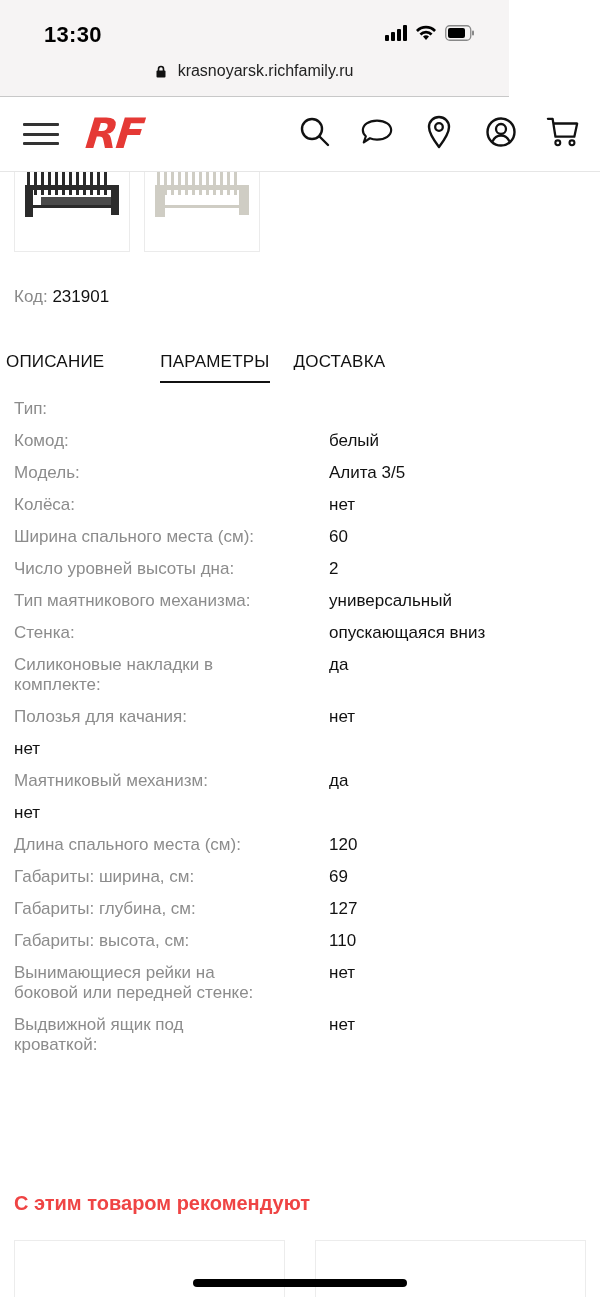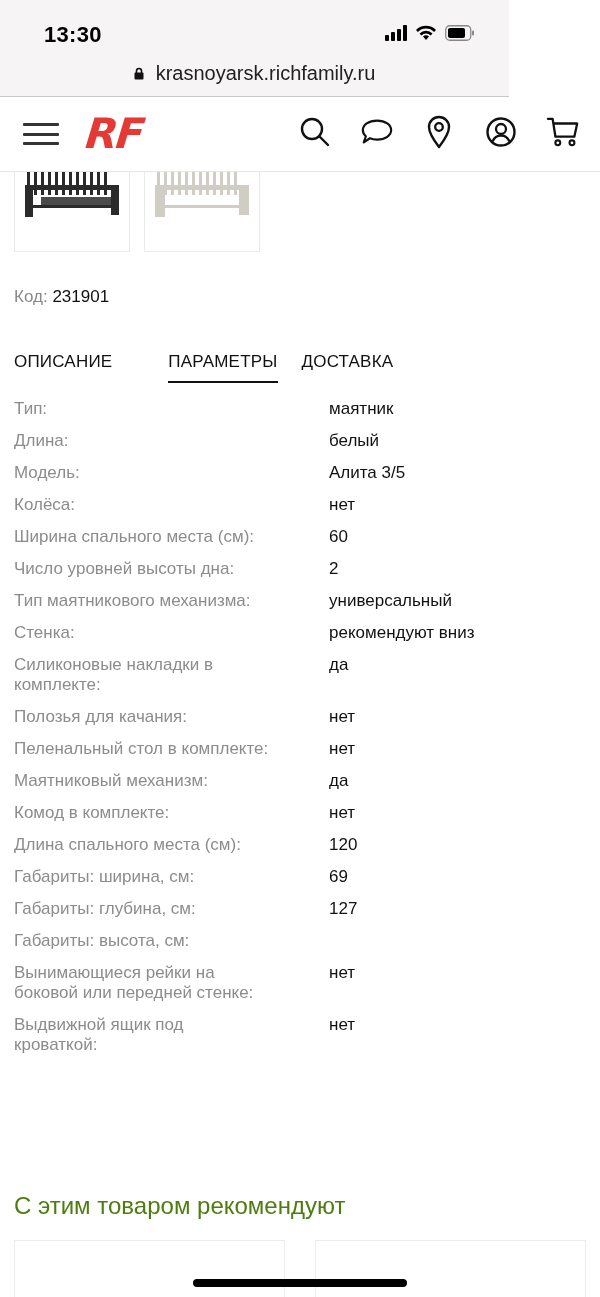--- a/index.html
+++ b/index.html
@@ -5,54 +5,54 @@
   * { box-sizing: border-box; margin: 0; padding: 0; }
   html, body { width: 600px; height: 1297px; overflow: hidden; background: #ffffff; }
   body { font-family: "Liberation Sans", "DejaVu Sans", sans-serif; color: #111; position: relative; }
 
   
   .browser-top { position: absolute; left: 0; top: 0; width: 509px; height: 97px; background: #f6f4f4; border-bottom: 1px solid #c8c8c8; }
   .status-time { position: absolute; left: 44px; top: 22px; font-size: 22px; font-weight: bold; color: #000; letter-spacing: 0.3px; }
   .status-icons { position: absolute; right: 34px; top: 25px; display: flex; align-items: center; gap: 8px; }
   .signal { display: flex; align-items: flex-end; gap: 2px; height: 16px; }
   .signal span { display: block; width: 4px; background: #000; border-radius: 1px; }
-  .url-row { position: absolute; left: 0; right: 0; top: 62px; text-align: center; font-size: 20px; color: #222; display: flex; justify-content: center; align-items: center; gap: 12px; }
+  .url-row { position: absolute; left: 0; right: 0; top: 62px; text-align: center; font-size: 16px; color: #222; display: flex; justify-content: center; align-items: center; gap: 12px; }
 
   
   .site-header { position: absolute; left: 0; top: 97px; width: 600px; height: 75px; background: #fff; border-bottom: 1px solid #e6e6e6; z-index: 2; }
   .hamburger { position: absolute; left: 23px; top: 26px; width: 36px; height: 22px; display: flex; flex-direction: column; justify-content: space-between; cursor: pointer; }
   .hamburger span { display: block; height: 3px; background: #333; border-radius: 1px; }
   .logo { position: absolute; left: 86px; top: 12px; font-family: "DejaVu Sans", sans-serif; font-weight: bold; font-style: italic; font-size: 42px; color: #e53935; letter-spacing: -2px; transform: skewX(-6deg); }
   .header-icons { position: absolute; right: 20px; top: 18px; display: flex; gap: 28px; align-items: center; }
   .header-icons .ico { width: 34px; height: 34px; display: flex; align-items: center; justify-content: center; cursor: pointer; }
 
   
   .thumbs { position: absolute; left: 14px; top: 160px; display: flex; gap: 14px; z-index: 1; }
   .thumb { width: 116px; height: 92px; border: 1px solid #ebebeb; background: #fff; position: relative; overflow: hidden; cursor: pointer; }
 
   
   .code { position: absolute; left: 14px; top: 287px; font-size: 17px; text-align: right; }
   .code .lbl { color: #8a8a8a; }
   .code .val { color: #111; }
 
   
-  .tabs { position: absolute; left: 14px; top: 352px; display: flex; }
+  .tabs { position: absolute; left: 6px; top: 352px; display: flex; }
   .tab { font-size: 17px; color: #111; padding-bottom: 9px; cursor: pointer; letter-spacing: 0.2px; }
   .tab.active { border-bottom: 2px solid #111; }
   .tab + .tab { margin-left: 56px; }
   .tab:nth-child(3) { margin-left: 24px; }
 
   
   .params { position: absolute; left: 14px; top: 399px; width: 572px; }
   .prow { display: flex; font-size: 17px; line-height: 20px; margin-bottom: 12px; }
   .pk { width: 315px; color: #8c8c8c; padding-right: 60px; }
   .pv { color: #111; flex: 1; }
 
   
-  .rec-title { position: absolute; left: 14px; top: 1192px; font-size: 24px; font-weight: normal; color: #4d7c0f; }
+  .rec-title { position: absolute; left: 14px; top: 1192px; font-size: 20px; font-weight: bold; color: #ef4444; }
   .rec-cards { position: absolute; left: 14px; top: 1240px; display: flex; gap: 30px; }
   .rec-card { width: 271px; height: 80px; border: 1px solid #ececec; border-bottom: none; background: #fff; cursor: pointer; }
 
   .home-indicator { position: absolute; left: 193px; top: 1279px; width: 214px; height: 8px; border-radius: 4px; background: #000; }
 </style>
 </head>
 <body>
 
 <div class="browser-top">
   <div class="status-time">13:30</div>
@@ -180,24 +180,23 @@
 
 <div class="tabs">
   <div class="tab">ОПИСАНИЕ</div>
   <div class="tab active">ПАРАМЕТРЫ</div>
   <div class="tab">ДОСТАВКА</div>
 </div>
 
 <div class="params">
   <div class="prow">
       <div class="pk">Тип:</div>
-      <div class="pv">маятник</div>
-    </div>
-  <div class="prow">
-      <div class="pk">Длина:</div>
+    </div>
+  <div class="prow">
+      <div class="pk">Комод:</div>
       <div class="pv">белый</div>
     </div>
   <div class="prow">
       <div class="pk">Модель:</div>
       <div class="pv">Алита 3/5</div>
     </div>
   <div class="prow">
       <div class="pk">Колёса:</div>
       <div class="pv">нет</div>
     </div>
@@ -208,56 +207,55 @@
   <div class="prow">
       <div class="pk">Число уровней высоты дна:</div>
       <div class="pv">2</div>
     </div>
   <div class="prow">
       <div class="pk">Тип маятникового механизма:</div>
       <div class="pv">универсальный</div>
     </div>
   <div class="prow">
       <div class="pk">Стенка:</div>
-      <div class="pv">рекомендуют вниз</div>
+      <div class="pv">опускающаяся вниз</div>
     </div>
   <div class="prow">
       <div class="pk">Силиконовые накладки в комплекте:</div>
       <div class="pv">да</div>
     </div>
   <div class="prow">
       <div class="pk">Полозья для качания:</div>
       <div class="pv">нет</div>
     </div>
   <div class="prow">
-      <div class="pk">Пеленальный стол в комплекте:</div>
       <div class="pv">нет</div>
     </div>
   <div class="prow">
       <div class="pk">Маятниковый механизм:</div>
       <div class="pv">да</div>
     </div>
   <div class="prow">
-      <div class="pk">Комод в комплекте:</div>
       <div class="pv">нет</div>
     </div>
   <div class="prow">
       <div class="pk">Длина спального места (см):</div>
       <div class="pv">120</div>
     </div>
   <div class="prow">
       <div class="pk">Габариты: ширина, см:</div>
       <div class="pv">69</div>
     </div>
   <div class="prow">
       <div class="pk">Габариты: глубина, см:</div>
       <div class="pv">127</div>
     </div>
   <div class="prow">
       <div class="pk">Габариты: высота, см:</div>
+      <div class="pv">110</div>
     </div>
   <div class="prow">
       <div class="pk">Вынимающиеся рейки на боковой или передней стенке:</div>
       <div class="pv">нет</div>
     </div>
   <div class="prow">
       <div class="pk">Выдвижной ящик под кроваткой:</div>
       <div class="pv">нет</div>
     </div>
 </div>

